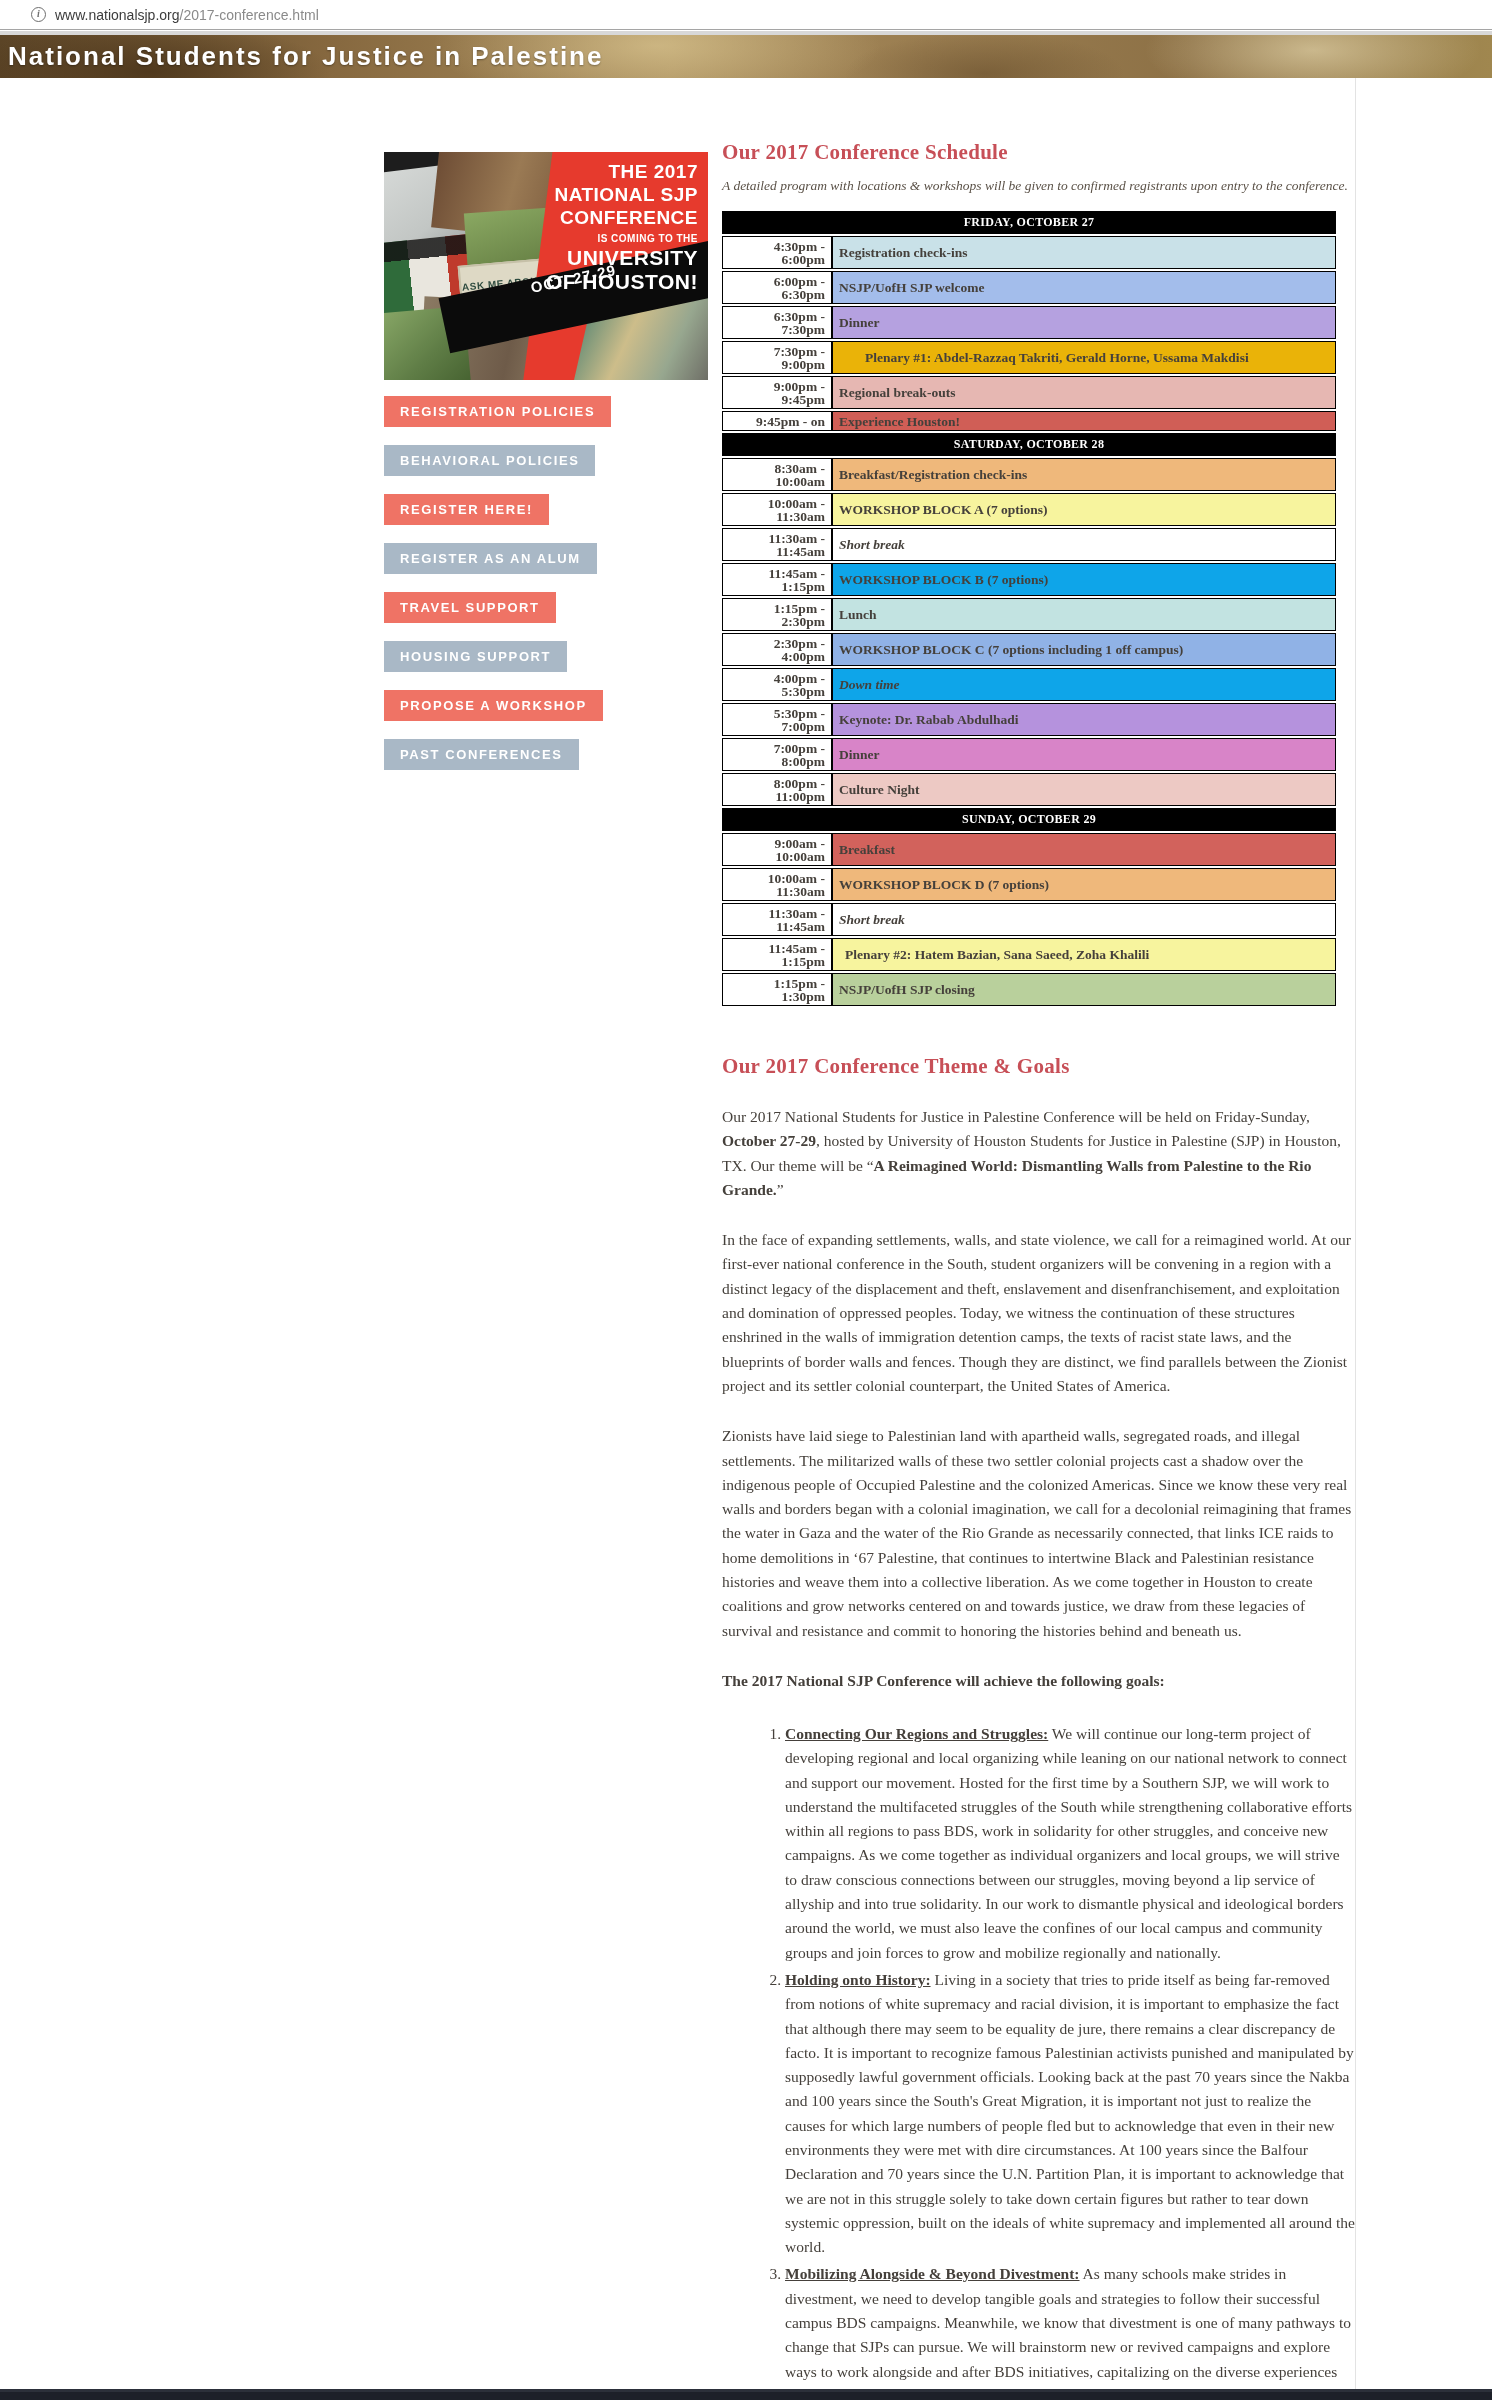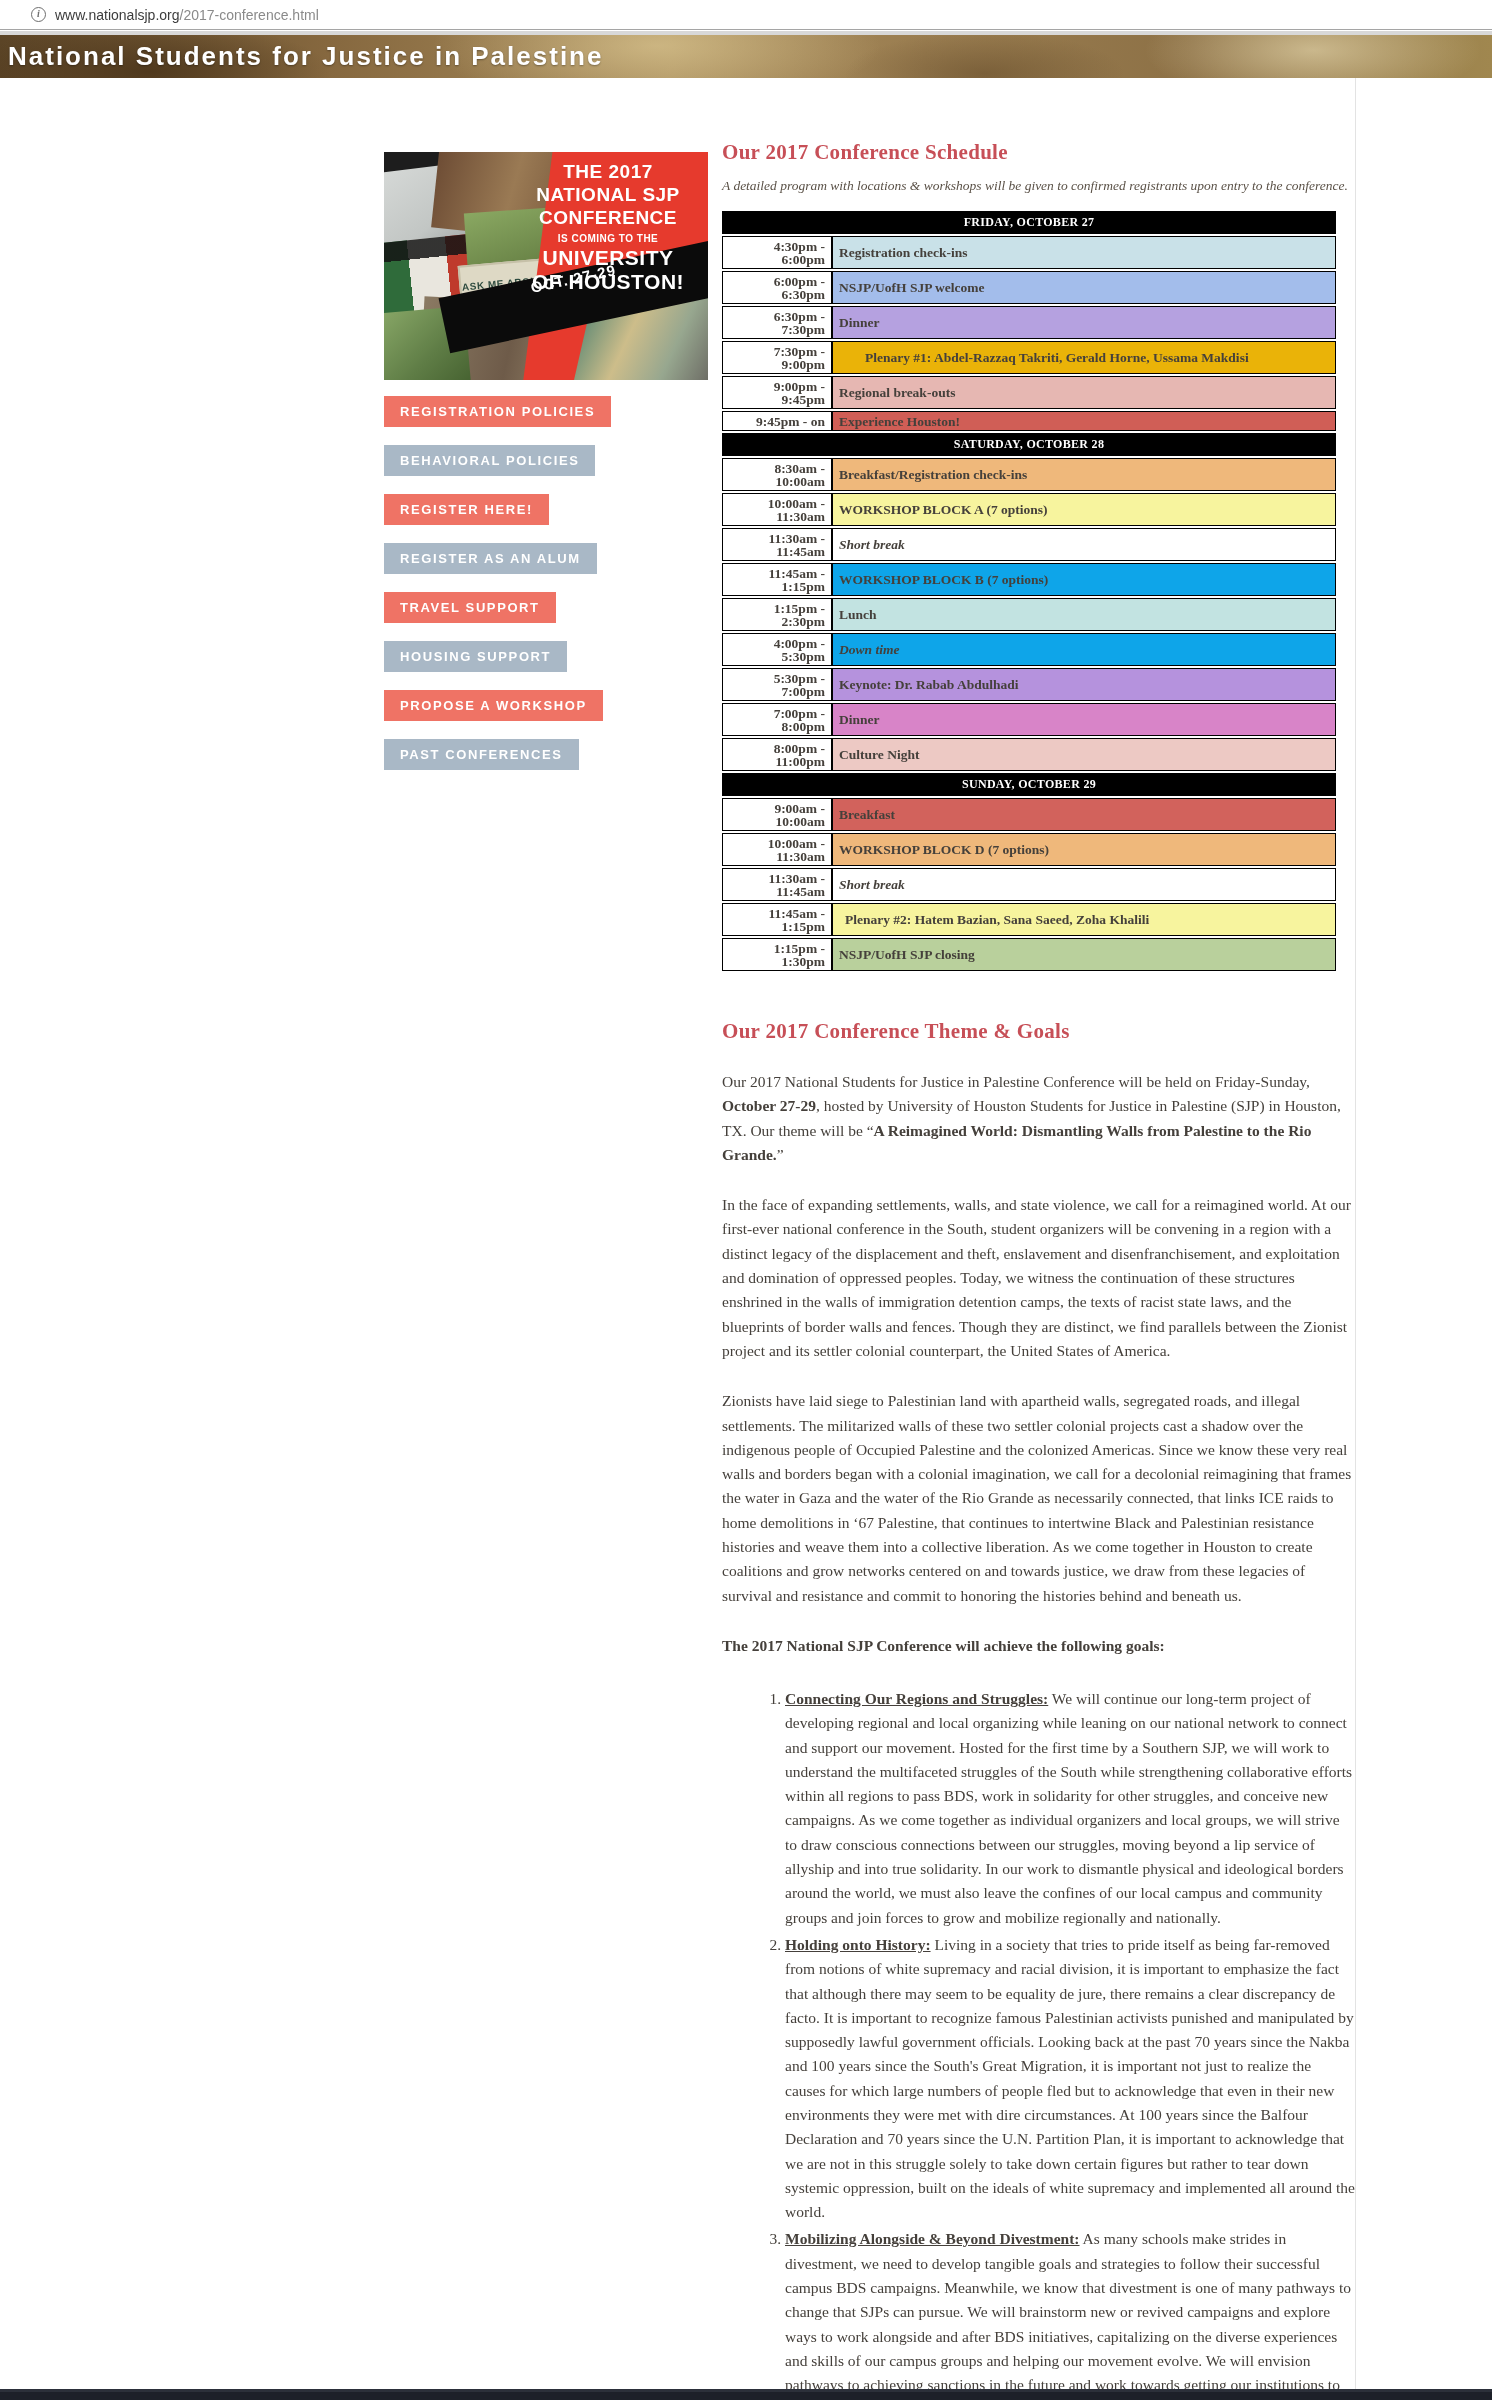--- a/index.html
+++ b/index.html
@@ -61,21 +61,21 @@
   .sign-l2 { font-family:"Liberation Sans", sans-serif; font-weight:bold; font-size:14px;
     color:#bf3a2c; letter-spacing:1px; }
   .red-swath { position:absolute; inset:0;
     clip-path:polygon(52% 0, 100% 0, 100% 64%, 62% 100%, 43% 100%);
     background:#e63a2d; }
   .ph-present { position:absolute; right:0; bottom:0; width:134px; height:82px;
     clip-path:polygon(14% 0, 100% 0, 100% 100%, 0 100%);
     background:linear-gradient(115deg,#3f7a6e 0%,#cdbd8a 42%,#97a78f 72%,#6e6e66 100%); }
   .black-band { position:absolute; right:-24px; top:84px; width:300px; height:56px;
     background:#0b0b0b; transform:rotate(-12deg); transform-origin:100% 0; }
-  .promo-text { position:absolute; right:10px; top:8px; width:180px; text-align:center;
+  .promo-text { position:absolute; right:10px; top:8px; width:180px; text-align:right;
     font-family:"Liberation Sans", sans-serif; color:#fff; font-weight:bold; }
   .pt-big { font-size:19px; line-height:23px; letter-spacing:.5px; }
   .pt-small { font-size:10px; line-height:15px; letter-spacing:.5px; margin-top:2px; }
   .pt-univ { font-size:21px; line-height:24px; letter-spacing:.5px; }
   .promo-dates { position:absolute; left:146px; top:118px; transform:rotate(-12deg);
     font-family:"Liberation Sans", sans-serif; color:#fff; font-weight:bold;
     font-size:15px; letter-spacing:1px; }
 
   
   .nav { position:absolute; left:384px; top:318px; width:324px; }
@@ -213,20 +213,24 @@
           </tr>
           <tr>
             <td class="time-cell">11:45am - 1:15pm</td>
             <td class="event-cell" style="background: #0ea5e9;">WORKSHOP BLOCK B (7 options)</td>
           </tr>
           <tr>
             <td class="time-cell">1:15pm - 2:30pm</td>
             <td class="event-cell" style="background: rgb(194, 227, 225);">Lunch</td>
           </tr>
           <tr>
+            <td class="time-cell">2:30pm - 4:00pm</td>
+            <td class="event-cell" style="background: rgb(144, 178, 230);">WORKSHOP BLOCK C (7 options including 1 off campus)</td>
+          </tr>
+          <tr>
             <td class="time-cell">4:00pm - 5:30pm</td>
             <td class="event-cell italic" style="background: #0ea5e9;">Down time</td>
           </tr>
           <tr>
             <td class="time-cell">5:30pm - 7:00pm</td>
             <td class="event-cell" style="background: rgb(181, 146, 221);">Keynote: Dr. Rabab Abdulhadi</td>
           </tr>
           <tr>
             <td class="time-cell">7:00pm - 8:00pm</td>
             <td class="event-cell" style="background: rgb(216, 132, 200);">Dinner</td>

